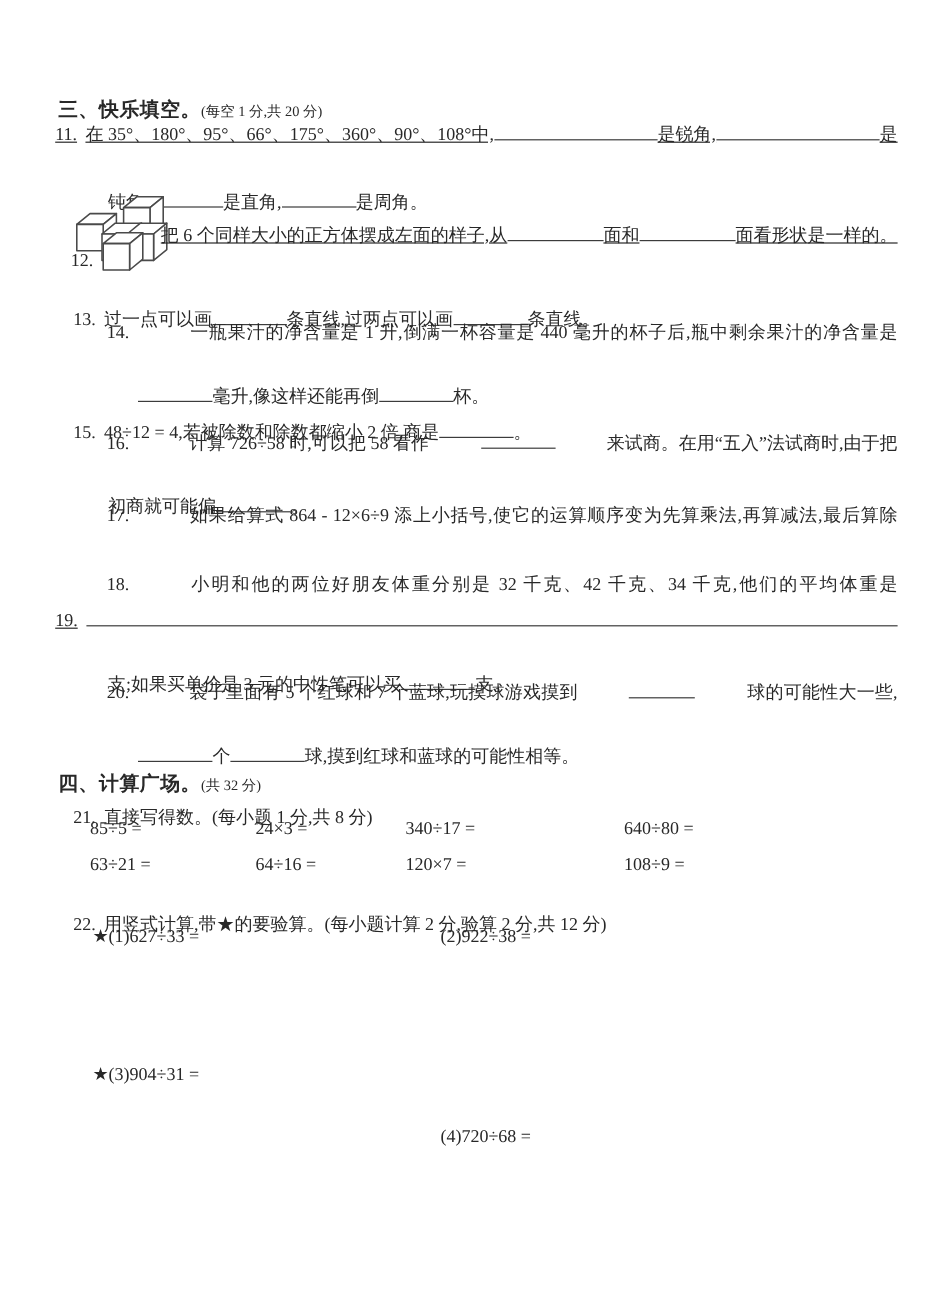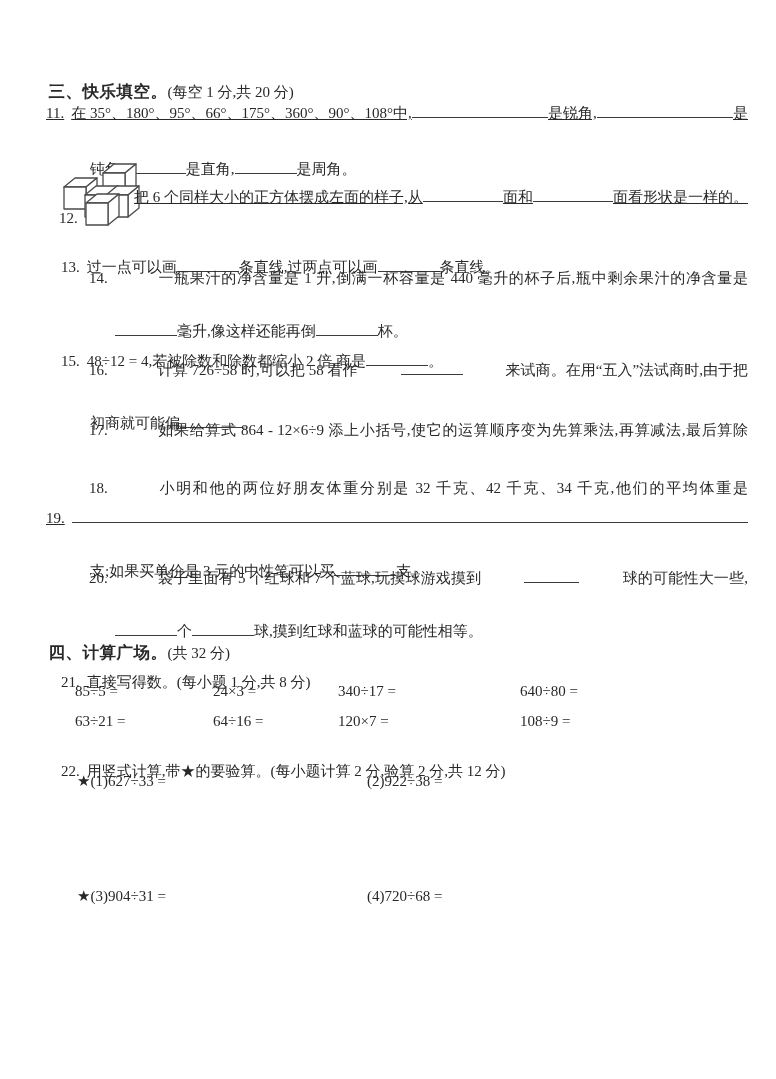--- a/index.html
+++ b/index.html
@@ -7,21 +7,21 @@
     position:relative;width:776px;height:1079px;background:#ffffff;
     font-family:"Liberation Serif","DejaVu Serif",serif;
     color:#282828;font-size:15px;overflow:hidden;
   }
   .ln{position:absolute;white-space:pre;line-height:21px;height:21px;}
   .flexln{display:flex;align-items:baseline;}
   .flexln > span{white-space:pre;text-decoration:underline;}
   .just{white-space:normal;text-align:justify;text-align-last:justify;overflow:hidden;}
   .just span{white-space:normal;margin-left:43px;}
   .heading{font-weight:700;font-size:16.5px;letter-spacing:0.5px;}
-  .heading .score{font-weight:400;font-size:15px;letter-spacing:0;}
+  .heading .score{font-weight:400;font-size:12px;letter-spacing:0;}
   .qno{margin-right:7px;}
   .blank{display:inline-block;height:13px;border-bottom:1px solid #3c3c3c;}
   .grow{flex:1 1 42px;}
   .w55{width:55px}.w62{width:62px}.w160{width:160px}
   .figure{position:absolute;}
   .figure polygon{fill:#ffffff;stroke:#4a4a4a;stroke-width:1.3;stroke-linejoin:round;}
 </style>
 </head>
 <body>
 
@@ -136,15 +136,15 @@
   <div class="ln" style="left:213px;top:711px"><span>64÷16 =</span></div>
   <div class="ln" style="left:338px;top:711px"><span>120×7 =</span></div>
   <div class="ln" style="left:520px;top:711px"><span>108÷9 =</span></div>
 
   <div class="ln" style="left:46px;top:740px">
     <span class="qno">22.</span><span>用竖式计算,带★的要验算。</span><span>(每小题计算 2 分,验算 2 分,共 12 分)</span>
   </div>
   <div class="ln" style="left:77px;top:771px"><span>★(1)627÷33 =</span></div>
   <div class="ln" style="left:367px;top:771px"><span>(2)922÷38 =</span></div>
   <div class="ln" style="left:77px;top:886px"><span>★(3)904÷31 =</span></div>
-  <div class="ln" style="left:367px;top:886px"><span>(4)720÷68 =</span></div>
+  <div class="ln" style="left:367px;top:938px"><span>(4)720÷68 =</span></div>
 
 </div>
 
 </body></html>

